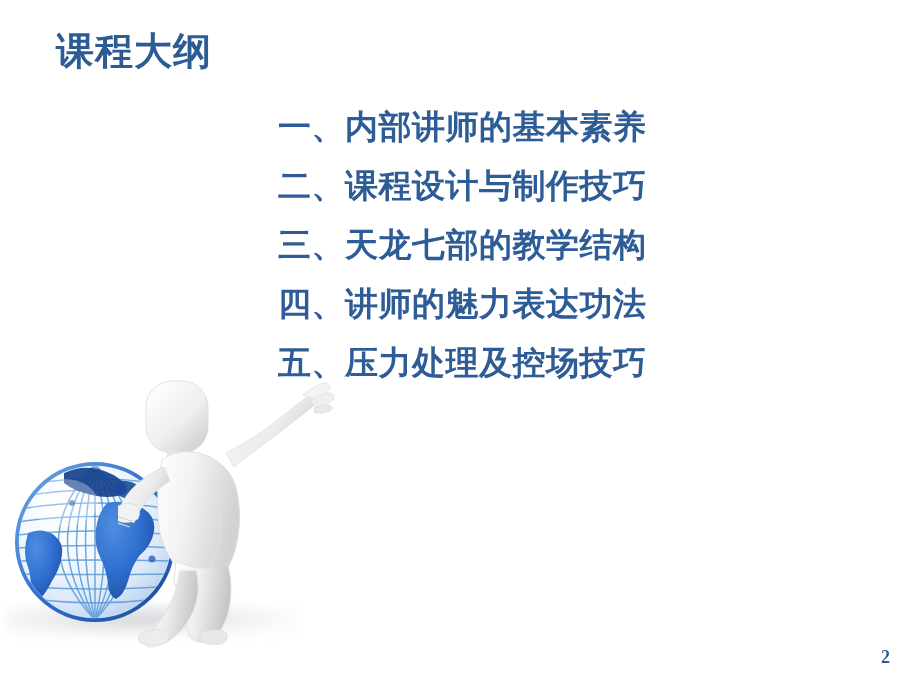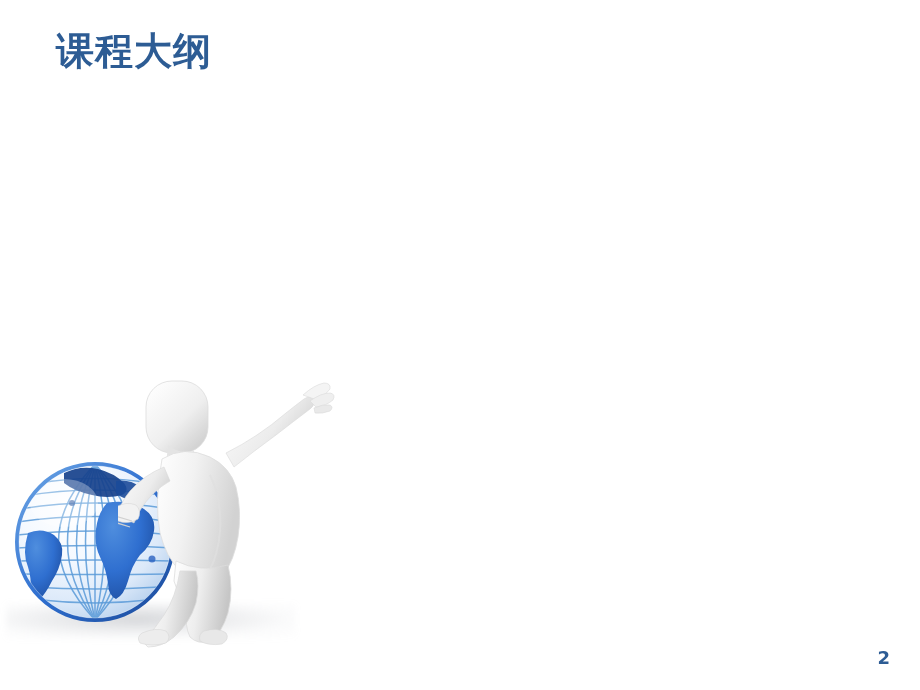--- a/index.html
+++ b/index.html
@@ -13,20 +13,21 @@
     font-family: "DejaVu Sans", "Liberation Sans", sans-serif;
     overflow: hidden;
   }
 
   .slide {
     position: relative;
     width: 920px;
     height: 690px;
     background: #ffffff;
     overflow: hidden;
+    font-family: Liberation Serif, serif;
   }
 
   
   .slide-title {
     position: absolute;
     left: 56px;
     top: 30px;
     font-size: 38px;
     font-weight: bold;
     color: #2d5c94;
@@ -103,20 +104,27 @@
   }
   .figure-svg { display: block; width: 222px; height: 275px; }
 </style>
 </head>
 <body>
 
 <div class="slide">
 
   <div class="slide-title">课程大纲</div>
 
+  <div class="outline-list">
+    <div class="outline-item">一、内部讲师的基本素养</div>
+    <div class="outline-item">二、课程设计与制作技巧</div>
+    <div class="outline-item">三、天龙七部的教学结构</div>
+    <div class="outline-item">四、讲师的魅力表达功法</div>
+    <div class="outline-item">五、压力处理及控场技巧</div>
+  </div>
 
   <div class="illustration">
 
     <div class="ground-shadow"></div>
 
     <div class="globe-wrap">
       <svg class="globe-svg" viewBox="0 0 166 166" xmlns="http://www.w3.org/2000/svg">
         <defs>
           <radialGradient id="globeSphere" cx="34%" cy="28%" r="78%">
             <stop offset="0%" stop-color="#ffffff"></stop>

